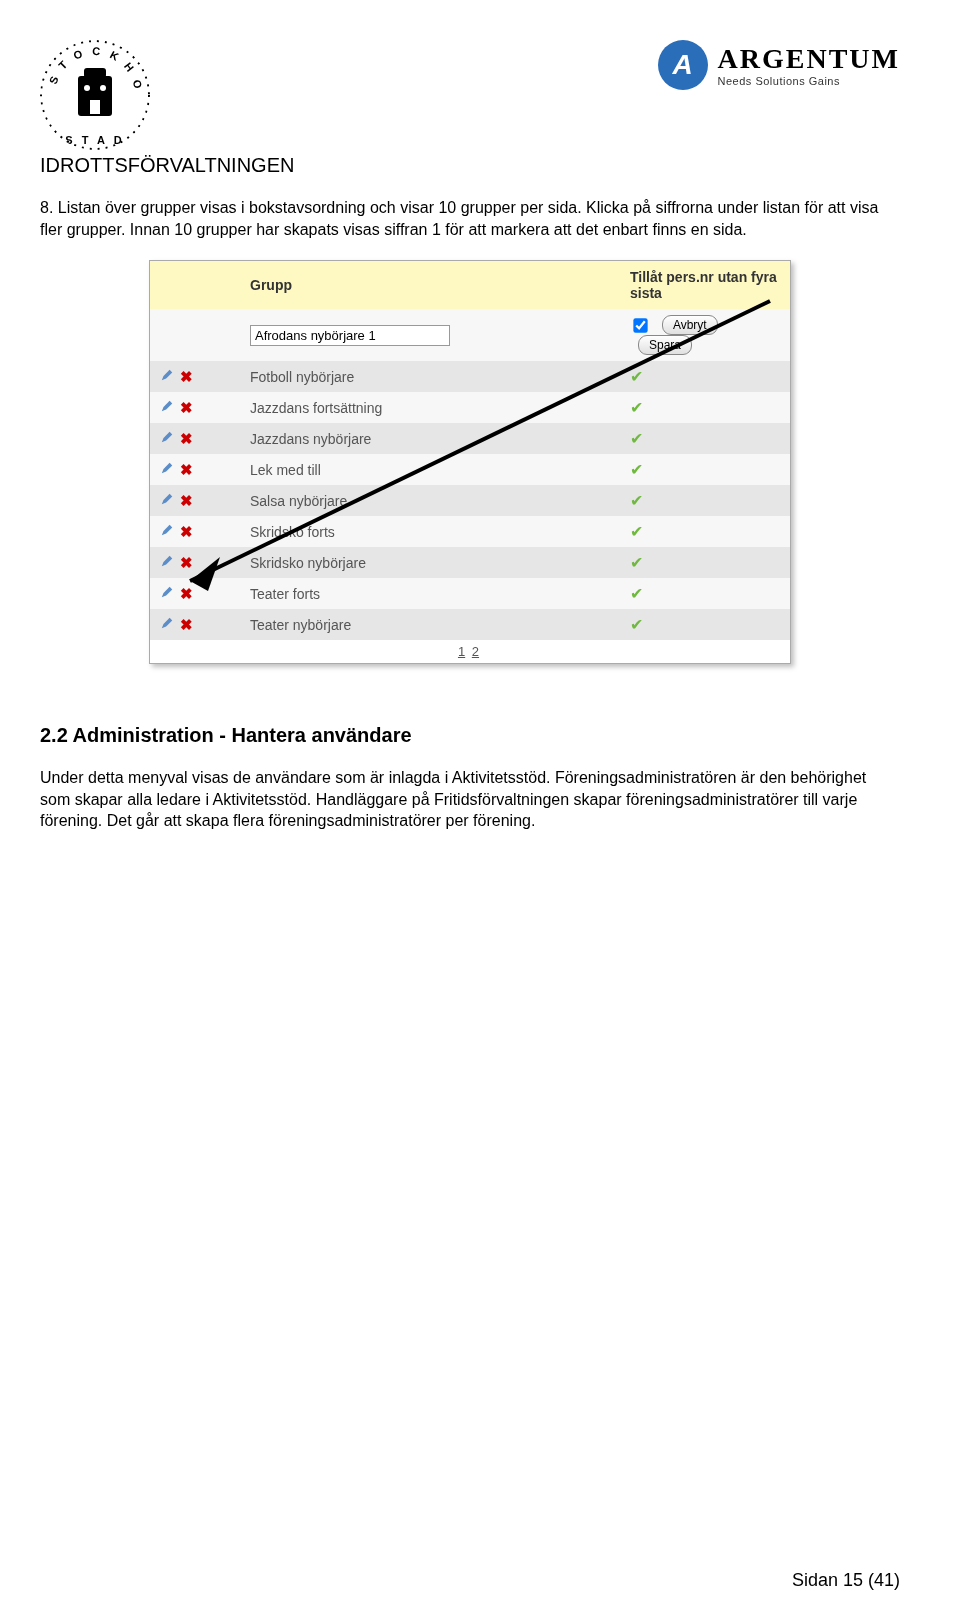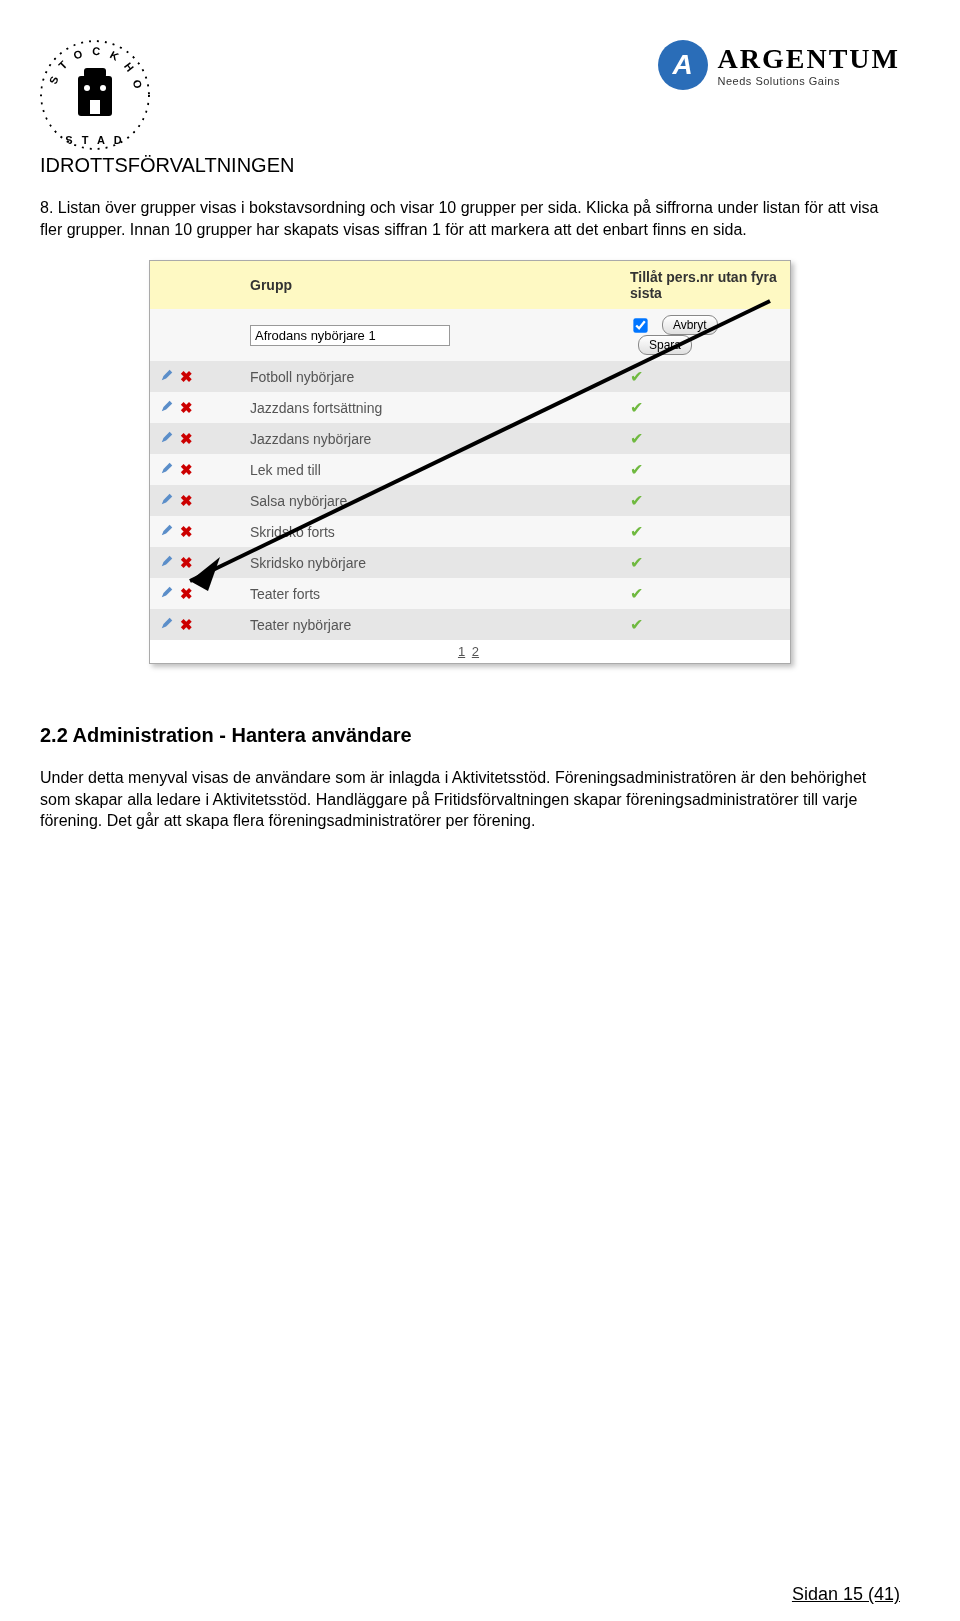--- a/index.html
+++ b/index.html
@@ -151,24 +151,23 @@
   }
 
   .section-heading {
     font-size: 20px;
     font-weight: bold;
     margin: 30px 0 20px 0;
   }
 
   .footer {
     position: absolute;
-    bottom: 16px;
+    bottom: 30px;
     right: 60px;
     font-size: 18px;
-    text-decoration: underline;
   }
 </style>
 </head>
 <body>
 
 <div class="page">
 
   <div class="header">
     <div>
       <svg class="logo-left" viewBox="0 0 110 110">

